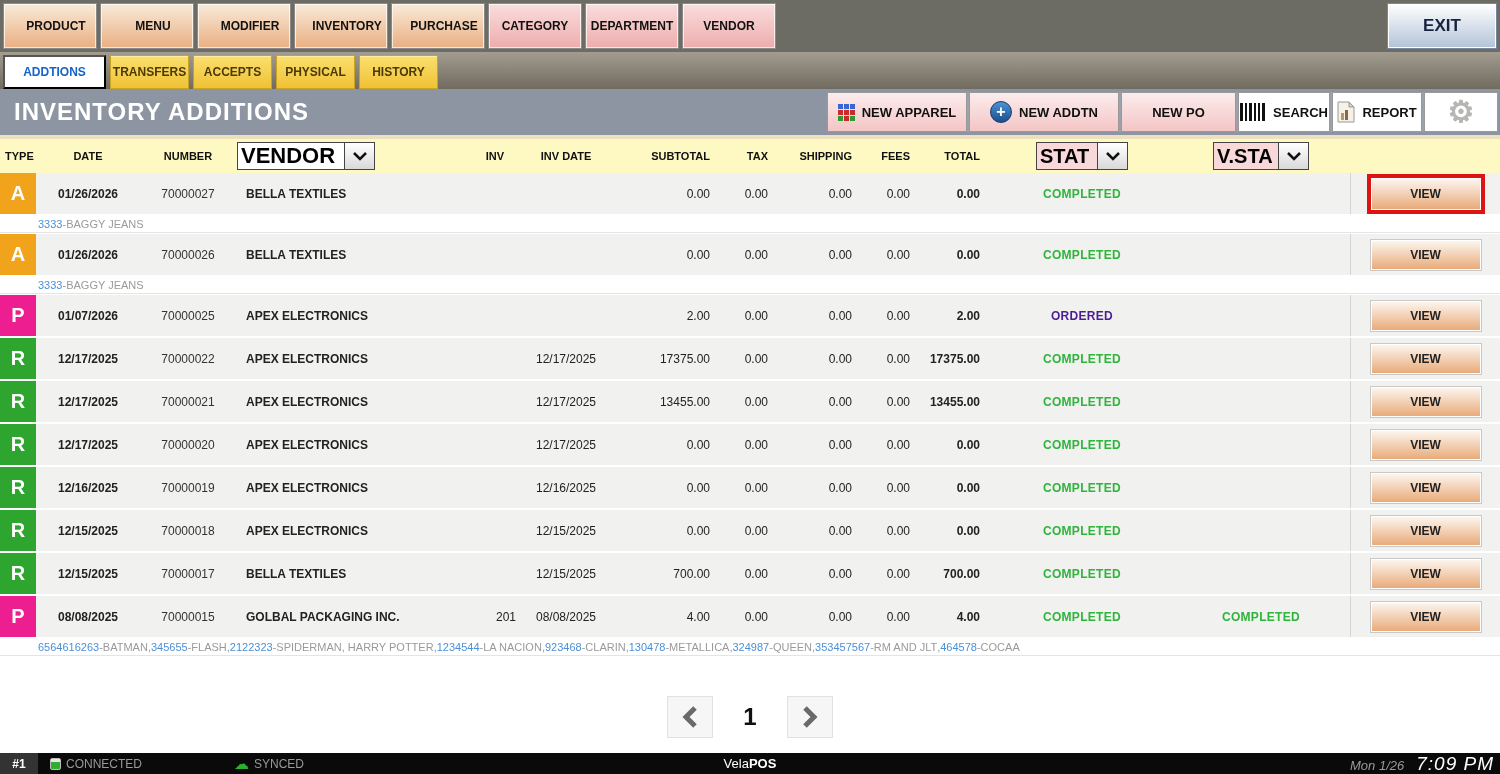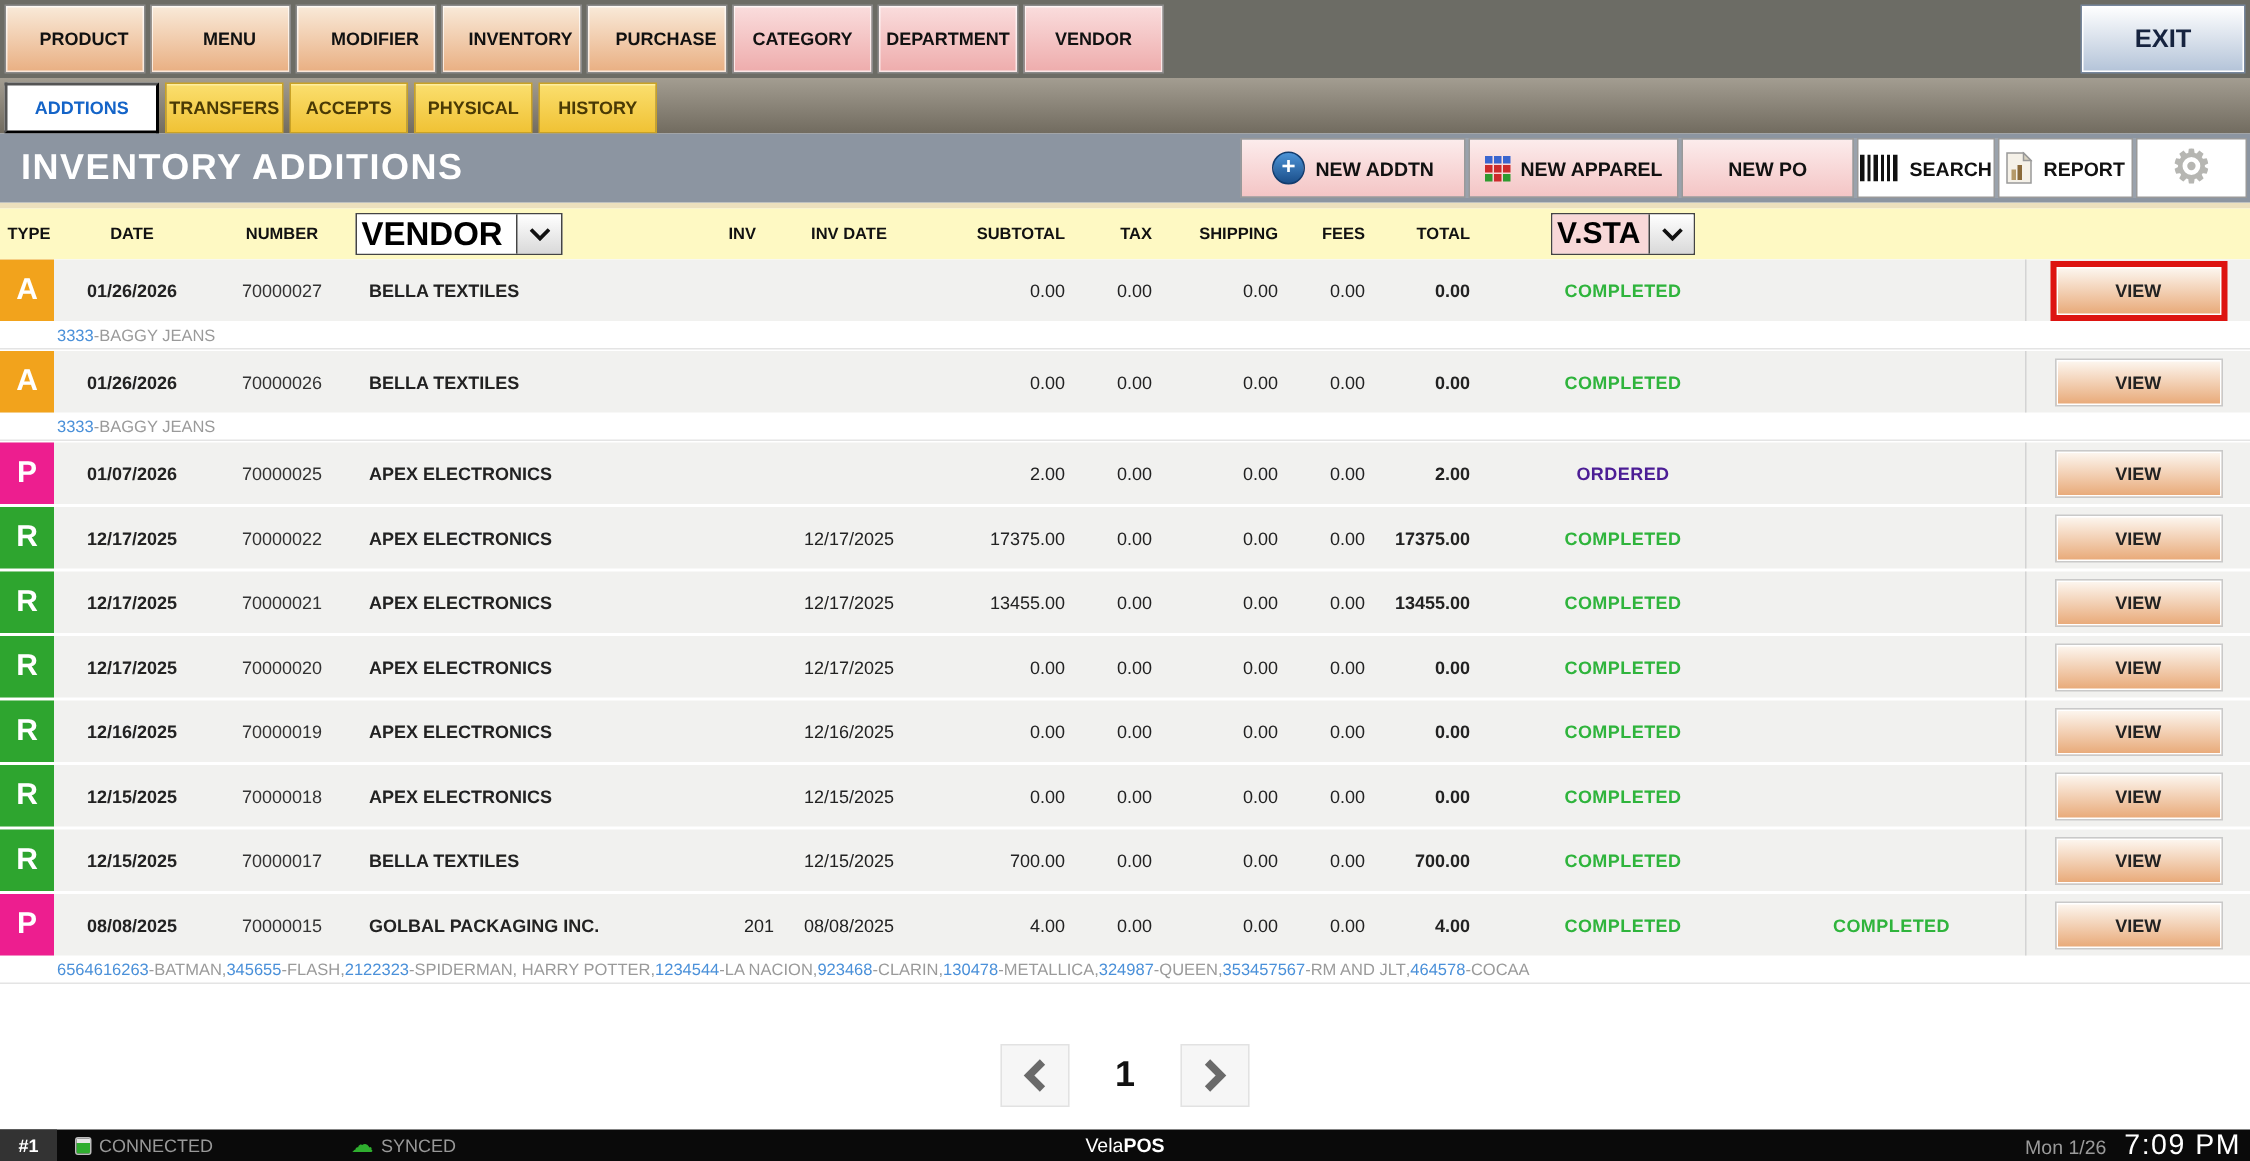--- a/index.html
+++ b/index.html
@@ -99,21 +99,21 @@
             display:flex; align-items:center; color:#999; font-size:12px; }
   .term-box { width:38px; height:100%; background:#333; color:#fff; font-weight:bold;
               display:flex; align-items:center; justify-content:center; }
   .conn { margin-left:12px; display:flex; align-items:center; gap:5px; }
   .conn-icon { width:11px; height:12px; background:linear-gradient(#e8e8e8 30%, #2fae2f 30%);
                border:1px solid #bdbdbd; border-radius:2px; }
   .synced { margin-left:92px; display:flex; align-items:center; gap:5px; }
   .cloud-icon::before { content:"\2601"; color:#2fae2f; font-size:15px; line-height:1; }
   .app-name { position:absolute; left:0; right:0; text-align:center; color:#fff; font-size:13px; pointer-events:none; }
   .app-name b { font-weight:bold; }
-  .clock { margin-left:auto; display:flex; align-items:baseline; gap:12px; padding-right:6px; }
+  .clock { margin-left:auto; display:flex; align-items:baseline; gap:12px; padding-right:6px;font-style:italic; }
   .date-txt { color:#9a9a9a; font-size:13px; }
   .time-txt { color:#fff; font-size:19px; letter-spacing:1px; }
 </style>
 </head>
 <body>
 
 <div class="screen">
 
   <div class="topnav">
     <div id="nav-items" style="display:flex;gap:3px;">
@@ -133,37 +133,37 @@
       <button class="tab tab-active">ADDTIONS</button>
       <button class="tab tab-idle">TRANSFERS</button>
       <button class="tab tab-idle">ACCEPTS</button>
       <button class="tab tab-idle">PHYSICAL</button>
       <button class="tab tab-idle">HISTORY</button>
     </div>
 
   <div class="titlebar">
     <span class="page-title">INVENTORY ADDITIONS</span>
     <div class="action-strip">
+      <button class="act-btn act-pink w-apparel">
+        <span class="apparel-icon">
+          <span></span>
+            <span></span>
+            <span></span>
+            <span></span>
+            <span></span>
+            <span></span>
+            <span></span>
+            <span></span>
+            <span></span>
+        </span>
+        <span>NEW APPAREL</span>
+      </button>
       <button class="act-btn act-pink w-addtn">
         <span class="plus-icon"></span>
         <span>NEW ADDTN</span>
-      </button>
-      <button class="act-btn act-pink w-apparel">
-        <span class="apparel-icon">
-          <span></span>
-            <span></span>
-            <span></span>
-            <span></span>
-            <span></span>
-            <span></span>
-            <span></span>
-            <span></span>
-            <span></span>
-        </span>
-        <span>NEW APPAREL</span>
       </button>
       <button class="act-btn act-pink w-po">
         <span>NEW PO</span>
       </button>
       <button class="act-btn act-white w-search">
         <svg width="26" height="18">
           <rect x="0" y="0" width="3" height="18" fill="#111"></rect>
             <rect x="5" y="0" width="2" height="18" fill="#111"></rect>
           <rect x="9" y="0" width="3" height="18" fill="#111"></rect>
             <rect x="14" y="0" width="2" height="18" fill="#111"></rect>
@@ -203,20 +203,30 @@
         </span>
       </div>
     </div>
     <div class="h-right">INV</div>
     <div class="h-center">INV DATE</div>
     <div class="h-right">SUBTOTAL</div>
     <div class="h-right">TAX</div>
     <div class="h-right">SHIPPING</div>
     <div class="h-right">FEES</div>
     <div class="h-right">TOTAL</div>
+    <div class="filter-stat-cell">
+      <div class="dd dd-pink dd-stat">
+        <span class="dd-label">STAT</span>
+        <span class="dd-btn">
+          <svg width="14" height="9">
+              <polyline points="1,1 7,7 13,1" fill="none" stroke="#111" stroke-width="2.5"></polyline>
+            </svg>
+        </span>
+      </div>
+    </div>
     <div class="filter-vstat-cell">
       <div class="dd dd-pink dd-vstat">
         <span class="dd-label">V.STA</span>
         <span class="dd-btn">
           <svg width="14" height="9">
               <polyline points="1,1 7,7 13,1" fill="none" stroke="#111" stroke-width="2.5"></polyline>
             </svg>
         </span>
       </div>
     </div>

